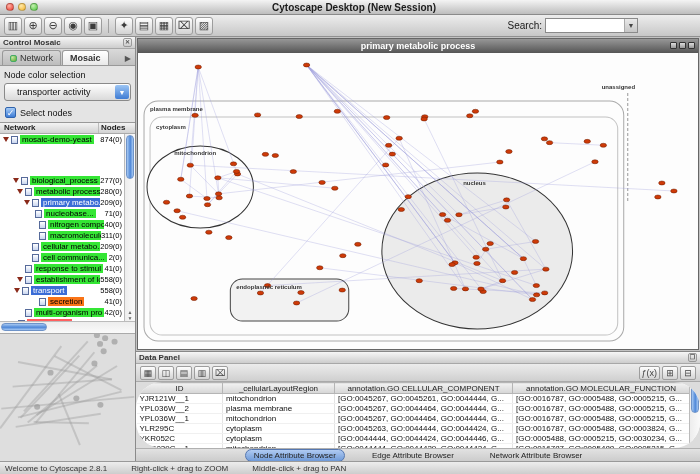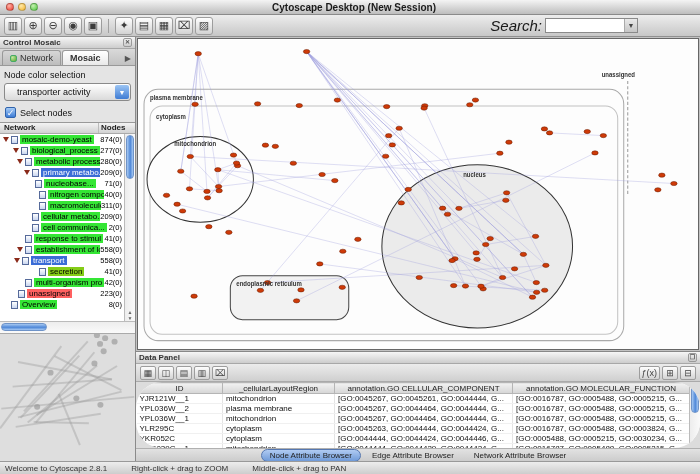--- a/index.html
+++ b/index.html
@@ -14,21 +14,21 @@
   .light.yellow { background:radial-gradient(circle at 35% 30%, #ffe9a8, #f5b52e); }
   .light.green { background:radial-gradient(circle at 35% 30%, #c4f0b0, #4fc93f); }
   .wtitle { position:absolute; left:8px; right:0; text-align:center; font-size:10px; font-weight:bold; color:#1a1a1a; }
 
   
   .toolbar { height:22px; flex:0 0 auto; background:linear-gradient(#ededed,#c7c7c7); border-bottom:1px solid #909090; display:flex; align-items:center; padding:0 4px; }
   #tb-buttons { display:flex; align-items:center; gap:2px; }
   .tbtn { width:18px; height:18px; border:1px solid #9d9d9d; border-radius:3px; background:linear-gradient(#fefefe,#d3d3d3); font-size:11px; line-height:1; color:#3c3c3c; display:flex; align-items:center; justify-content:center; padding:0; }
   .tsep { width:1px; height:14px; background:#a0a0a0; margin:0 4px; display:inline-block; }
   .search-area { margin-left:auto; margin-right:58px; display:flex; align-items:center; gap:3px; }
-  .search-label { font-size:15px; color:#1a1a1a;font-style:italic; }
+  .search-label { font-size:10px; color:#1a1a1a; }
   .search-wrap { display:flex; align-items:center; border:1px solid #8a8a8a; background:#fff; height:15px; }
   .search-input { width:78px; height:13px; border:none; outline:none; font-size:9px; padding:0 2px; font-family:"Liberation Sans",sans-serif; }
   .search-drop { width:13px; height:13px; background:linear-gradient(#e9e9e9,#c6c6c6); border-left:1px solid #aaa; font-size:7px; color:#444; display:flex; align-items:center; justify-content:center; }
 
   .content { flex:1 1 auto; display:flex; min-height:0; }
 
   
   .control-panel { width:136px; flex:0 0 136px; background:#e4e4e4; border-right:1px solid #8a8a8a; display:flex; flex-direction:column; min-height:0; }
   .panel-header { height:12px; flex:0 0 12px; background:linear-gradient(#f6f6f6,#cdcdcd); border-bottom:1px solid #a8a8a8; display:flex; align-items:center; font-size:8px; font-weight:bold; color:#333; padding:0 3px; }
   .panel-close { margin-left:auto; width:9px; height:9px; border:1px solid #999; background:linear-gradient(#eee,#ccc); font-size:6px; line-height:7px; text-align:center; color:#555; border-radius:2px; }
@@ -75,21 +75,21 @@
   
   .data-panel { height:110px; flex:0 0 110px; display:flex; flex-direction:column; background:#dcdcdc; border-top:1px solid #888; }
   .dp-toolbar { height:18px; flex:0 0 18px; display:flex; align-items:center; gap:2px; padding:0 4px; background:linear-gradient(#ececec,#cfcfcf); border-bottom:1px solid #aaa; }
   .dp-btn { min-width:16px; height:14px; border:1px solid #9d9d9d; border-radius:2px; background:linear-gradient(#fdfdfd,#d4d4d4); font-size:9px; color:#444; display:flex; align-items:center; justify-content:center; padding:0 2px; }
   .dp-right { margin-left:auto; display:flex; gap:2px; }
   .dp-table-wrap { flex:1 1 auto; position:relative; background:#fff; overflow:hidden; min-height:0;border-radius:26px; }
   table.dp { border-collapse:collapse; table-layout:fixed; width:553px; }
   table.dp th { background:linear-gradient(#f2f2f2,#d5d5d5); border:1px solid #b5b5b5; font-weight:normal; font-size:8px; height:11px; padding:0 2px; text-align:center; white-space:nowrap; overflow:hidden; color:#222; }
   table.dp td { border-right:1px solid #e4e4e4; border-bottom:1px solid #f0f0f0; padding:0 3px; height:9px; line-height:9px; font-size:8px; white-space:nowrap; overflow:hidden; color:#111; }
   table.dp td.idcell { font-weight:normal; }
-  .dp-tabs { height:13px; flex:0 0 13px; display:flex; justify-content:center; align-items:center; gap:2px; background:linear-gradient(#e2e2e2,#cccccc); border-top:1px solid #b0b0b0; }
+  .dp-tabs { height:13px; flex:0 0 13px; display:flex; justify-content:center; align-items:center; gap:18px; background:linear-gradient(#e2e2e2,#cccccc); border-top:1px solid #b0b0b0; }
   .dp-tab { font-size:8px; padding:1px 8px; border-radius:7px; color:#222; border:1px solid transparent; }
   .dp-tab.active { background:linear-gradient(#b0cbf2,#6f9ad8); border:1px solid #5577b0; }
 
   
   .status-bar { height:13px; flex:0 0 13px; background:linear-gradient(#ededed,#cdcdcd); border-top:1px solid #999; display:flex; align-items:center; font-size:8px; color:#333; padding:0 5px; }
   .status-bar span { margin-right:24px; }
 </style>
 </head>
 <body>
 
@@ -162,21 +162,21 @@
         <span class="col2">Nodes</span>
       </div>
       <div class="tree-body">
         <div id="tree-rows">
             <div class="tree-row" style="padding-left: 2px;">
               <span class="expander"></span>
               <span class="tree-icon"></span>
               <span class="tree-label" style="background: rgb(53, 230, 53);">mosaic-demo-yeast</span>
               <span class="tree-count">874(0)</span>
             </div>
-            <div class="tree-row" style="padding-left: 12px;">
+            <div class="tree-row" style="padding-left: 12px; margin-top: 30px;">
               <span class="expander"></span>
               <span class="tree-icon"></span>
               <span class="tree-label" style="background: rgb(53, 230, 53);">biological_process</span>
               <span class="tree-count">277(0)</span>
             </div>
             <div class="tree-row" style="padding-left: 16px;">
               <span class="expander"></span>
               <span class="tree-icon"></span>
               <span class="tree-label" style="background: rgb(53, 230, 53);">metabolic process</span>
               <span class="tree-count">280(0)</span>
@@ -231,21 +231,21 @@
             </div>
             <div class="tree-row" style="padding-left: 13px;">
               <span class="expander"></span>
               <span class="tree-icon"></span>
               <span class="tree-label" style="background: rgb(58, 108, 214); color: rgb(255, 255, 255);">transport</span>
               <span class="tree-count">558(0)</span>
             </div>
             <div class="tree-row" style="padding-left: 30px;">
               <span class="expander-spacer"></span>
               <span class="tree-icon"></span>
-              <span class="tree-label" style="background: #84cc16;">secretion</span>
+              <span class="tree-label" style="background: #f97316;">secretion</span>
               <span class="tree-count">41(0)</span>
             </div>
             <div class="tree-row" style="padding-left: 16px;">
               <span class="expander-spacer"></span>
               <span class="tree-icon"></span>
               <span class="tree-label" style="background: rgb(53, 230, 53);">multi-organism pro</span>
               <span class="tree-count">42(0)</span>
             </div>
             <div class="tree-row" style="padding-left: 9px;">
               <span class="expander-spacer"></span>
@@ -292,20 +292,28 @@
             <circle cx="113.70571912452579" cy="8.025285070762038" r="3" fill="#8a8a8a" fill-opacity="0.55"></circle>
             <circle cx="104.35497317649424" cy="4.3907443061470985" r="3" fill="#8a8a8a" fill-opacity="0.55"></circle>
             <circle cx="75.81582142505795" cy="66.90406741574407" r="3" fill="#8a8a8a" fill-opacity="0.55"></circle>
             <circle cx="96.21375996759161" cy="1.2772055994719267" r="3" fill="#8a8a8a" fill-opacity="0.55"></circle>
           </svg></div>
     </div>
 
     <div class="main-col">
       <div class="network-area">
         <div class="network-frame">
+          <div class="nv-title">
+            <span>primary metabolic process</span>
+            <span class="nv-btns">
+              <span class="nv-btn"></span>
+              <span class="nv-btn"></span>
+              <span class="nv-btn"></span>
+            </span>
+          </div>
           <div class="nv-canvas" id="nv-canvas">
               <svg viewBox="0 0 558 296" preserveAspectRatio="none" style="width: 100%; height: 100%;">
                 <rect x="6" y="48" width="478" height="240" rx="14" fill="none" stroke="#a9a9a9" stroke-width="1"></rect>
                 <rect x="12" y="64" width="466" height="218" rx="12" fill="none" stroke="#c2c2c2" stroke-width="1"></rect>
                 <ellipse cx="62" cy="134" rx="53" ry="41" fill="#fdfdfd" stroke="#333" stroke-width="1"></ellipse>
                 <ellipse cx="338" cy="198" rx="95" ry="78" fill="#ebebeb" stroke="#333" stroke-width="1"></ellipse>
                 <rect x="92" y="226" width="118" height="42" rx="12" fill="#f2f2f2" stroke="#444" stroke-width="1"></rect>
                 <line x1="488" y1="40" x2="488" y2="150" stroke="#999" stroke-dasharray="3,2"></line>
                 <line x1="168" y1="12" x2="393.0928465044126" y2="246.53291381383315" stroke="#9b9bdc" stroke-opacity="0.45" stroke-width="0.7"></line>
                 <line x1="168" y1="12" x2="315.79043718706816" y2="209.82755956659093" stroke="#9b9bdc" stroke-opacity="0.45" stroke-width="0.7"></line>

